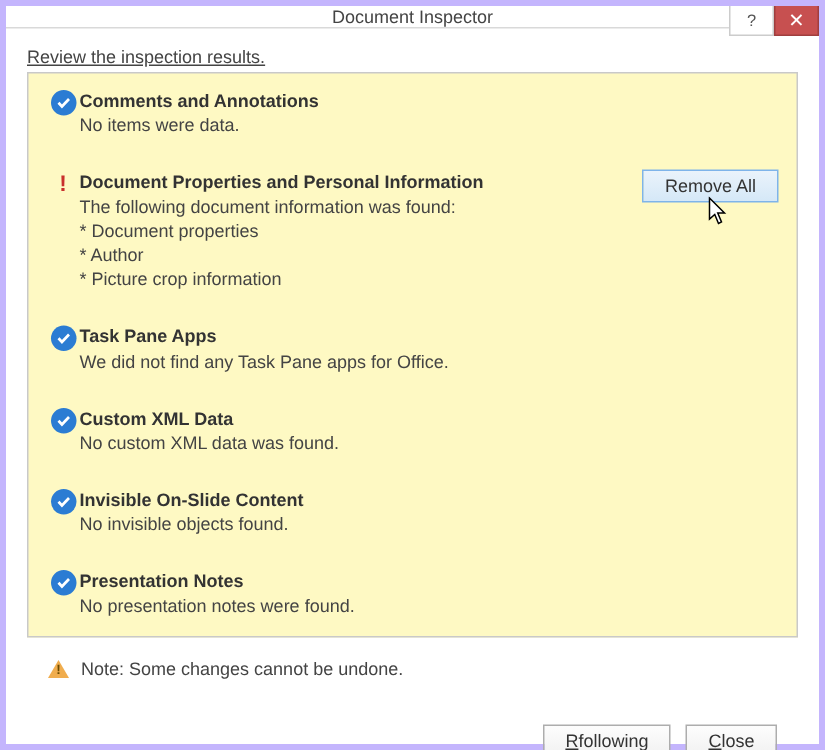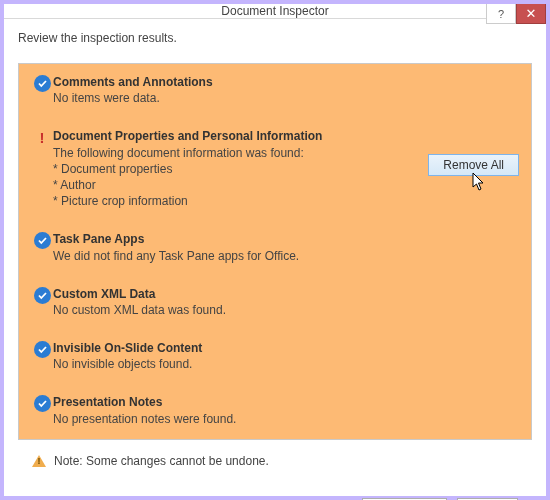--- a/index.html
+++ b/index.html
@@ -40,45 +40,44 @@
   .tb-help { background:#fff; color:#555; border:1px solid #ccc; border-top:none;}
   .tb-close {
     background: #c75050; color:#fff;
     border:1px solid #a03e3e; border-top:none;
     font-size:13px;
   }
   .body {
     flex: 1; padding: 12px 14px 0 14px;
     display: flex; flex-direction: column;
   }
-  .intro { color:#444; margin-bottom:18px; }
+  .intro { color:#444; margin-bottom:3px;text-decoration:underline; }
   .results {
     border: 1px solid #c9c9c9;
-    background: #fdba74;
+    background: #fef9c3;
     flex: 0 0 auto;
     overflow: hidden;
   }
   .item {
     display: flex; align-items: flex-start;
     padding: 10px 12px 12px 12px;
   }
   .icon-col {
     width: 22px; flex: 0 0 22px;
     display:flex; justify-content:center;
     padding-top:1px;
   }
   .content-col {
     flex: 1;
     line-height: 1.35;
   }
   .action-col {
     flex: 0 0 auto;
     padding-left: 8px;
     position: relative;
-    margin-top: 26px;
   }
   .item-title { font-weight: bold; color:#333; }
   .item-desc { color:#444; }
   .bullets { color:#444; }
   .check-circle {
     width:17px; height:17px; border-radius:50%;
     background:#2b7cd3;
     display:flex; align-items:center; justify-content:center;
   }
   .check-circle svg { display:block; }

